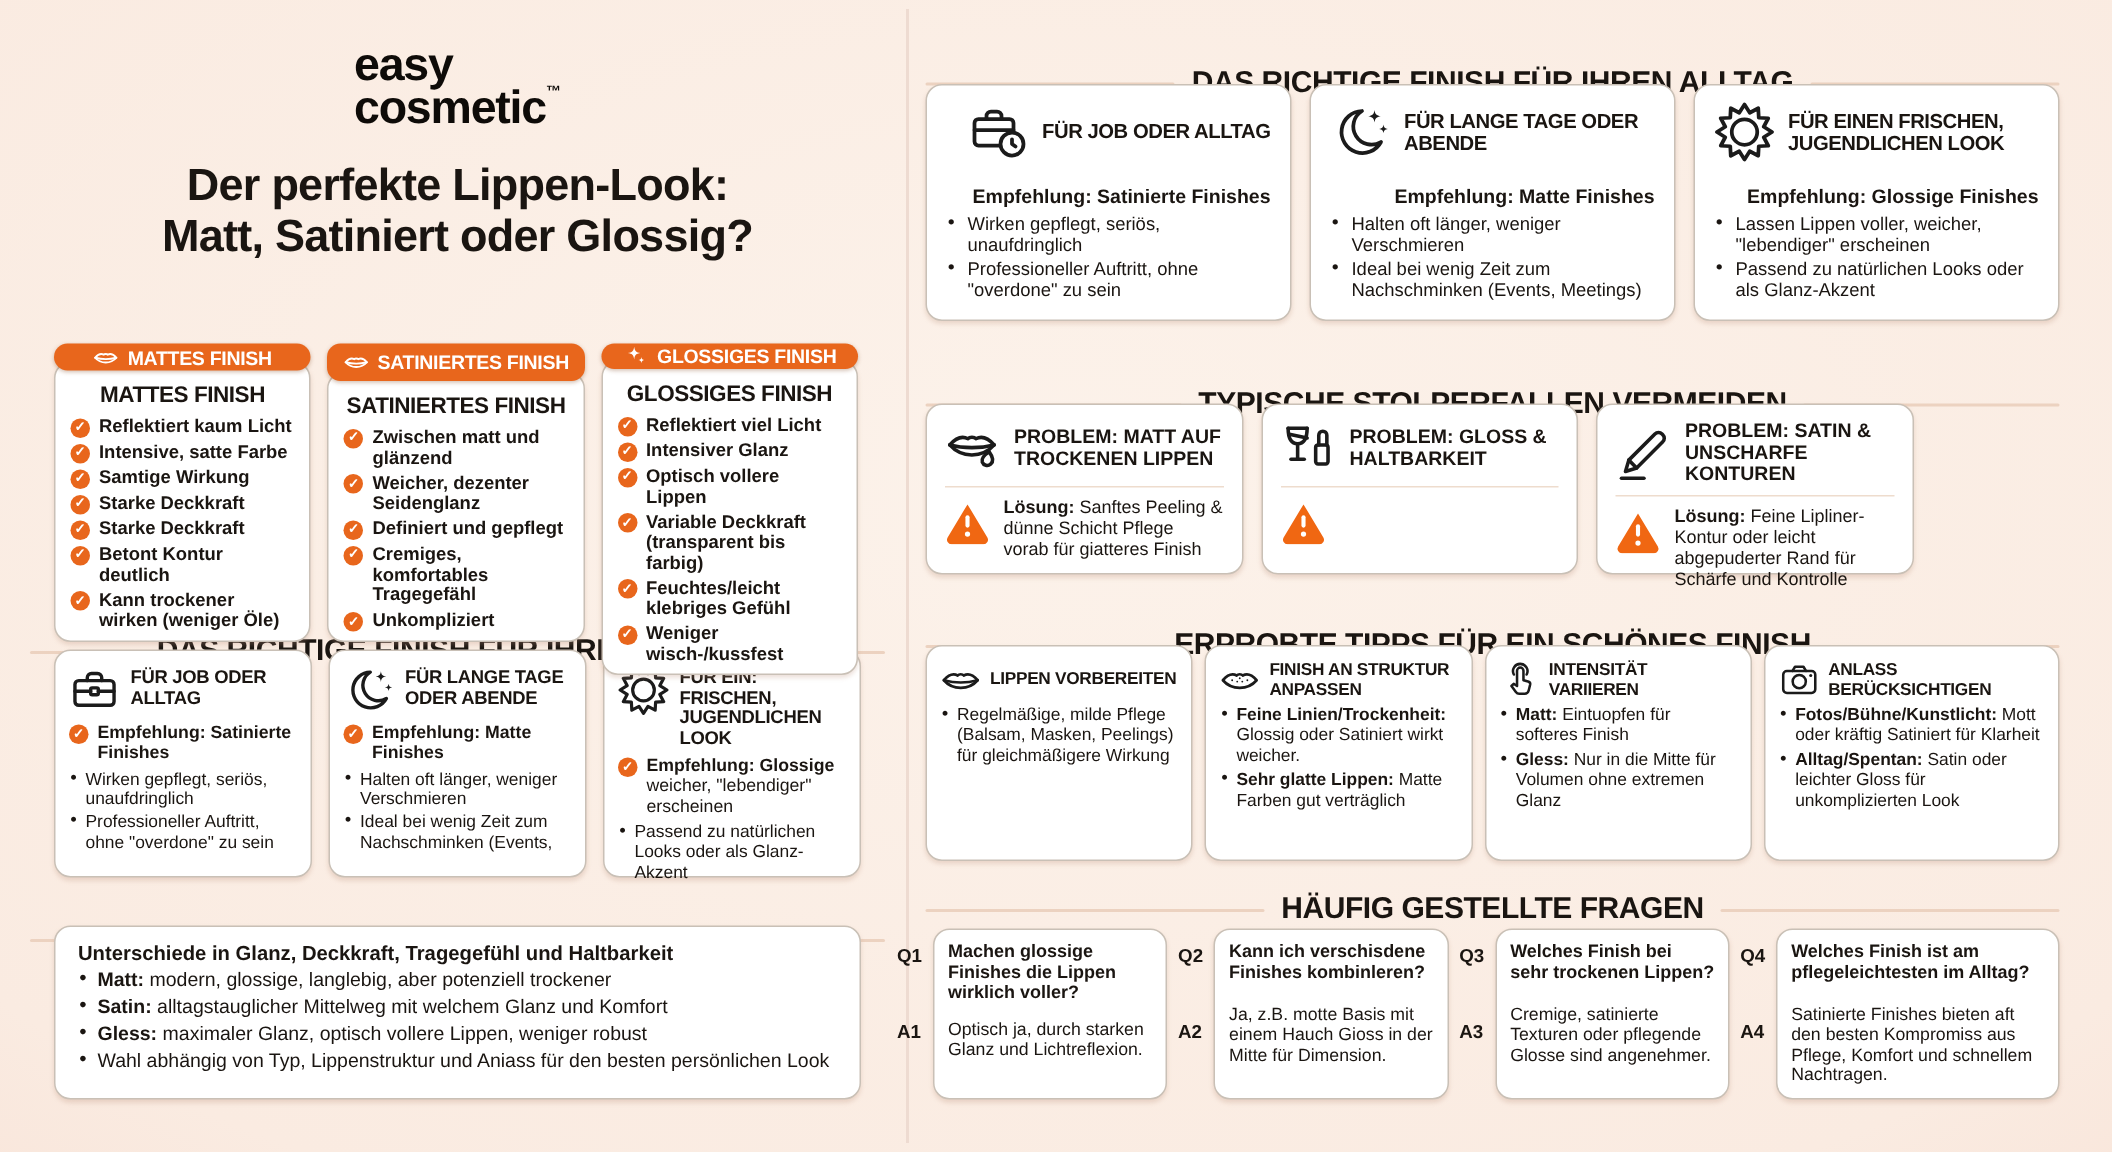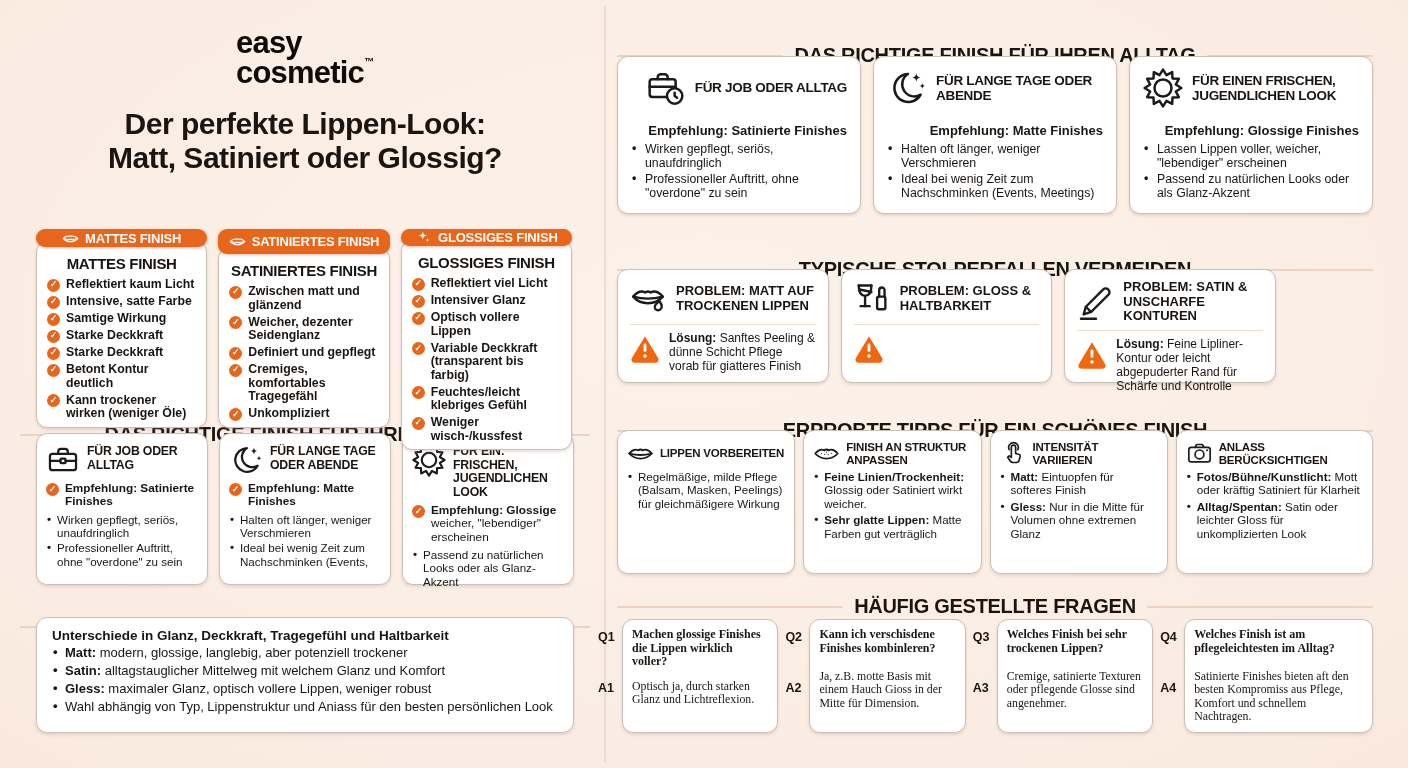--- a/index.html
+++ b/index.html
@@ -69,21 +69,21 @@
   .t-head{display:flex;gap:6px;align-items:center;margin-bottom:3px;}
   .t-head svg{flex:0 0 27px;}
   .t-title{font-weight:800;font-size:11.5px;line-height:1.12;letter-spacing:-0.2px;}
   .t-card .bl{font-size:11.6px;padding-left:11px;margin-top:3px;line-height:1.16;}
   
   .faq{position:absolute;left:598px;top:619px;width:775px;height:114px;display:flex;gap:7px;}
   .faq-g{display:flex;flex:1;}
   .faq-g.wide{flex:1.18;}
   .faq-lab{flex:0 0 22px;display:flex;flex-direction:column;font-weight:800;font-size:12.5px;padding-top:11px;}
   .faq-lab .a{margin-top:37px;}
-  .faq-box{flex:1;margin-left:2px;display:flex;flex-direction:column;padding:8px 9px;box-sizing:border-box;font-family:Liberation Serif, serif;}
+  .faq-box{flex:1;margin-left:2px;display:flex;flex-direction:column;padding:8px 9px;box-sizing:border-box;}
   .faq-q{font-weight:800;font-size:12px;line-height:1.13;min-height:31px;}
   .faq-div{height:1px;background:#eddcce;margin:5px 0;}
   .faq-a{font-size:11.8px;line-height:1.13;}
 </style>
 </head>
 <body>
 
 <div class="page">
   <div class="vdiv"></div>
 

